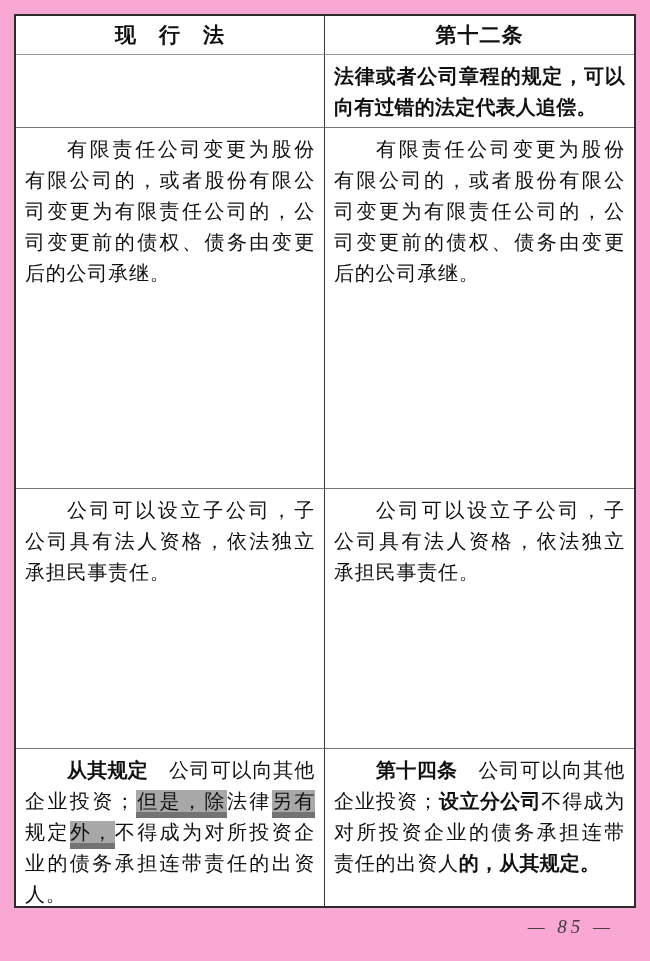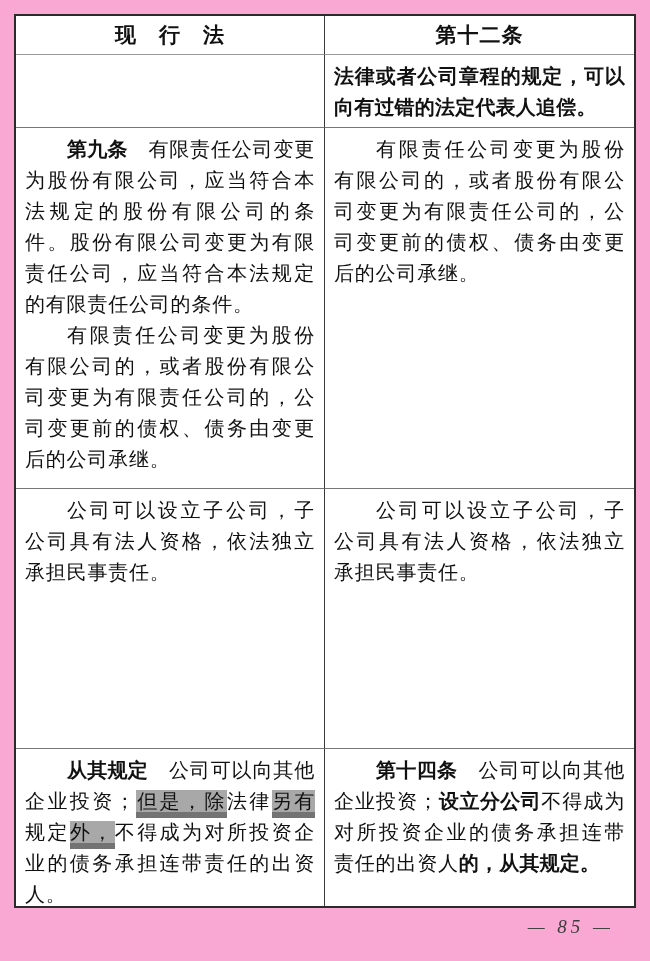--- a/index.html
+++ b/index.html
@@ -92,21 +92,20 @@
 
   <div class="comparison-table">
     <div class="cell header side-left">现　行　法</div>
     <div class="cell header">第十二条</div>
 
   <div class="cell side-left"></div>
       <div class="cell">
         <p class="para"><span class="run b">法律或者公司章程的规定，可以向有过错的法定代表人追偿。</span></p>
       </div>
       <div class="cell side-left rowsep">
-        <p class="para indent"><span class="run b">第九条</span><span class="run">　有限责任公司变更为股份有限公司，应当符合本法规定的股份有限公司的条件。股份有限公司变更为有限责任公司，应当符合本法规定的有限责任公司的条件。</span></p>
         <p class="para indent"><span class="run">有限责任公司变更为股份有限公司的，或者股份有限公司变更为有限责任公司的，公司变更前的债权、债务由变更后的公司承继。</span></p>
       </div>
       <div class="cell rowsep">
         <p class="para indent"><span class="run">有限责任公司变更为股份有限公司的，或者股份有限公司变更为有限责任公司的，公司变更前的债权、债务由变更后的公司承继。</span></p>
       </div>
       <div class="cell side-left rowsep">
         <p class="para indent"><span class="run">公司可以设立子公司，子公司具有法人资格，依法独立承担民事责任。</span></p>
       </div>
       <div class="cell rowsep">
         <p class="para indent"><span class="run">公司可以设立子公司，子公司具有法人资格，依法独立承担民事责任。</span></p>

